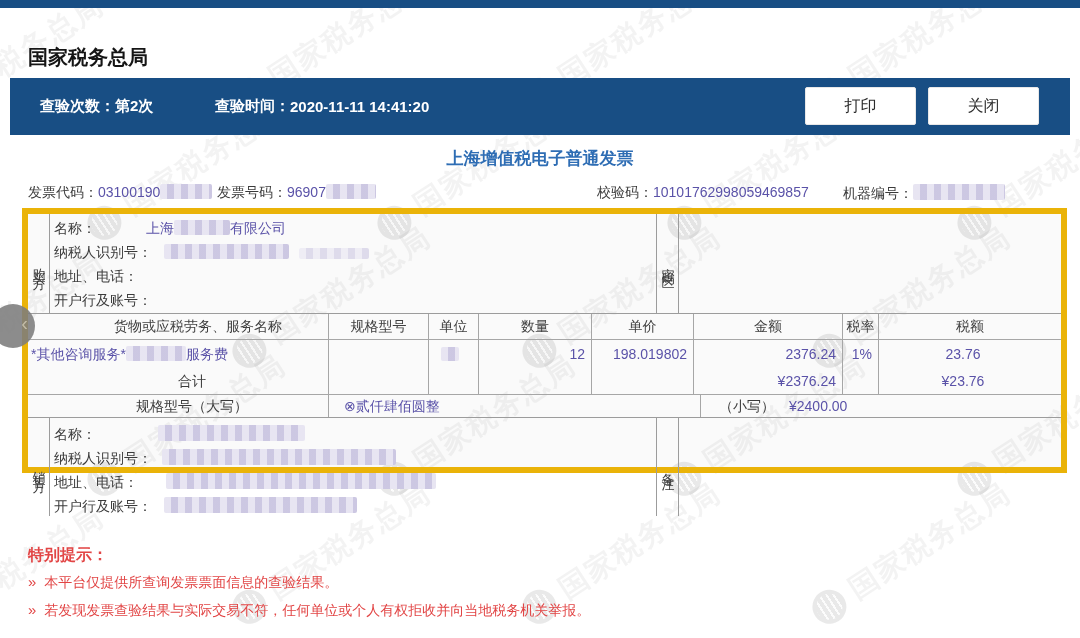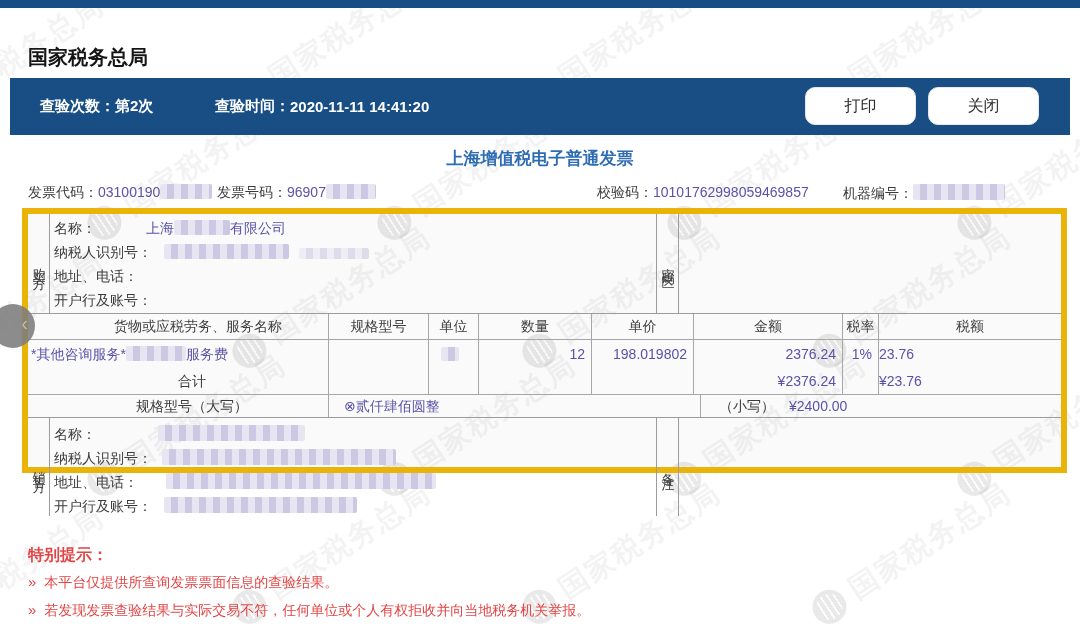--- a/index.html
+++ b/index.html
@@ -23,21 +23,21 @@
   
   .topstrip { position:absolute; top:0; left:0; width:1080px; height:8px; background:#184e84; }
   .page-title { position:absolute; left:28px; top:44px; font-size:20px; font-weight:bold; color:#151515; }
 
   .toolbar { position:absolute; left:10px; top:78px; width:1060px; height:57px; background:#184e84; color:#fff; }
   .toolbar .grp { position:absolute; top:0; height:57px; display:flex; align-items:center; font-size:15px; font-weight:bold; }
   .grp.count { left:30px; }
   .grp.time  { left:205px; }
   .toolbar .btn { position:absolute; top:9px; width:111px; height:38px; background:#ffffff; color:#2b2b2b;
                   font-size:16px; display:flex; align-items:center; justify-content:center;
-                  border:1px solid #e8e8e8; border-radius:10px; cursor:pointer; }
+                  border:1px solid #e8e8e8; border-radius:2px; cursor:pointer; }
   .btn.print { left:795px; }
   .btn.close { left:918px; }
 
   
   .inv-title { position:absolute; left:10px; top:147px; width:1060px; text-align:center;
                font-size:17px; font-weight:bold; color:#2e6db4; }
   .inv-info { position:absolute; left:28px; top:184px; width:1040px; height:18px; font-size:14px; }
   .inv-info .g { position:absolute; top:0; white-space:nowrap; }
   .lbl { color:#3b3b3b; }
   .val { color:#5a52a8; }
@@ -65,21 +65,21 @@
 
   
   .goods { position:absolute; left:0; top:100px; width:100%; height:80px;
            display:grid; grid-template-columns:301px 100px 50px 113px 102px 149px 36px 1fr;
            grid-template-rows:26px 29px 25px; }
   .gc { border-right:1px solid #a6a6a6; overflow:hidden; white-space:nowrap; }
   .gc.last { border-right:none; }
   .gc.h { border-bottom:1px solid #a6a6a6; text-align:center; line-height:25px; color:#3f3f3f; }
   .gc.v { color:#5a52a8; }
   .gc.num { text-align:right; padding-right:6px; }
-  .gc.num-tax { text-align:left; padding-right:14px; }
+  .gc.num-tax { text-align:center; padding-right:14px; }
   .gc.r2 { line-height:29px; }
   .gc.r3 { line-height:25px; }
   .gc.name { padding-left:3px; }
   .gc.center { text-align:center; padding-left:28px; color:#3b3b3b; }
 
   
   .summary { position:absolute; left:0; top:180px; width:100%; height:24px;
              border-top:1px solid #a6a6a6; border-bottom:1px solid #9c9c9c; display:flex; line-height:22px; }
   .summary .c1 { width:301px; border-right:1px solid #a6a6a6; text-align:center; padding-left:28px; }
   .summary .c2 { width:372px; border-right:1px solid #a6a6a6; padding-left:15px; }

